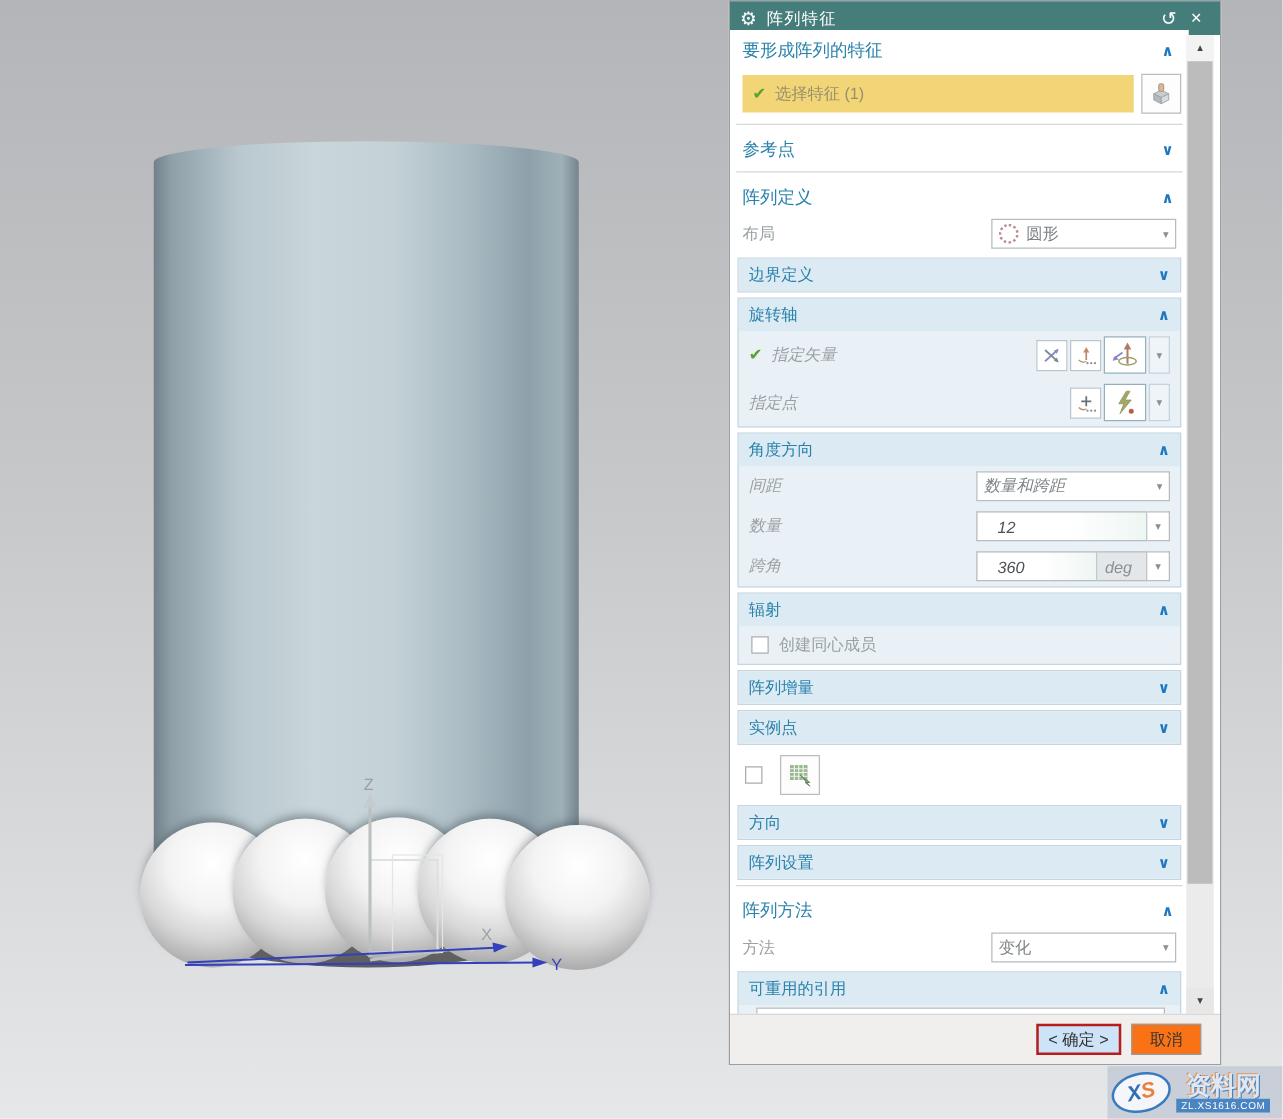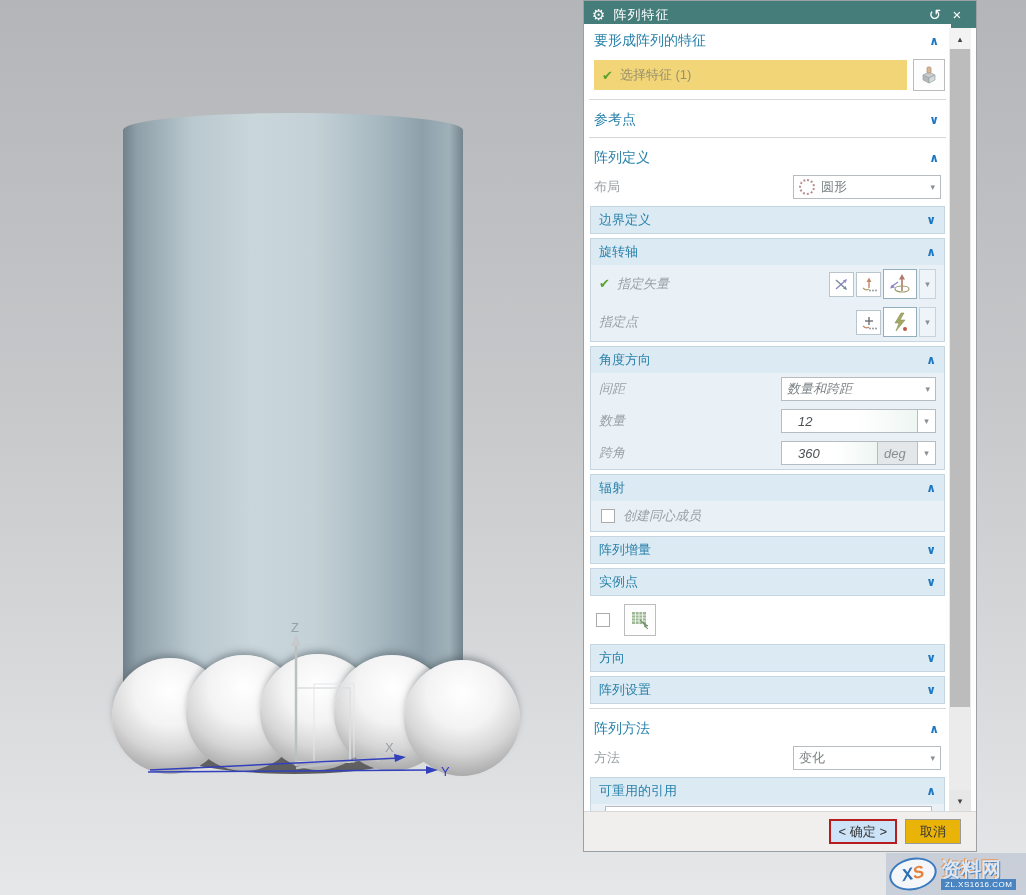--- a/index.html
+++ b/index.html
@@ -71,49 +71,49 @@
   .field{display:flex;align-items:center;height:24px;box-sizing:border-box;}
   .field .in{background:linear-gradient(90deg,#ffffff 55%,#eef6f2 100%);border:1px solid #b6bcbf;
     height:24px;box-sizing:border-box;display:flex;align-items:center;padding:0 16px;color:#4c5154;}
   .field .unit{background:#e4e7e9;border:1px solid #b6bcbf;border-left:none;height:24px;box-sizing:border-box;
     display:flex;align-items:center;padding:0 6px;color:#8a8f92;}
   .field .dda{width:18px;height:24px;border:1px solid #b6bcbf;border-left:none;background:#fff;
     display:flex;align-items:center;justify-content:center;color:#8a8f92;font-size:9px;box-sizing:border-box;}
 
   .cb{width:14px;height:14px;background:#fff;border:1px solid #a9acae;box-sizing:border-box;margin-right:8px;flex:none;}
   .cb-row{display:flex;align-items:center;padding:6px 10px;}
-  .cb-row .lbl{flex:1;font-style:italic;}
+  .cb-row .lbl{flex:1;}
 
   .listbox{margin:2px 12px 0 14px;height:15px;background:#fff;border:1px solid #b6bcbf;}
 
   
   .scrollbar{position:absolute;top:27px;right:5px;width:22px;bottom:40px;background:#ebebeb;}
   .sb-btn{position:absolute;left:0;width:22px;height:21px;background:#f3f3f3;color:#444;
     display:flex;align-items:center;justify-content:center;font-size:9px;}
   .sb-up{top:0;}
   .sb-down{bottom:0;background:#e7e7e7;}
   .sb-thumb{position:absolute;left:1px;top:21px;width:20px;height:658px;background:#bcbcbc;}
 
   
   .footer{position:absolute;left:0;right:0;bottom:0;height:40px;background:#f0efee;border-top:1px solid #d8d8d8;
     display:flex;align-items:center;justify-content:flex-end;padding-right:15px;box-sizing:border-box;}
   .btn{height:25px;min-width:56px;display:flex;align-items:center;justify-content:center;
     font-size:13px;color:#333;padding:0 8px;box-sizing:border-box;cursor:pointer;}
   .btn-ok{background:#cde3f7;border:2px solid #b91c1c;margin-right:8px;}
-  .btn-cancel{background:#eab308;border:1px solid #9a9a9a;}
+  .btn-cancel{background:#f97316;border:1px solid #9a9a9a;}
 
   
   .watermark{position:absolute;right:0;bottom:0;width:140px;height:42px;z-index:20;
     display:flex;align-items:center;background:rgba(120,140,170,0.25);}
   .wm-logo{width:44px;height:28px;border:2px solid #3a7bbf;border-radius:50%;transform:rotate(-12deg);
     display:flex;align-items:center;justify-content:center;font-style:italic;font-weight:bold;font-size:17px;
     background:#f4f6f9;margin-left:3px;flex:none;}
   .wm-x{color:#2f6fb3;}
   .wm-s{color:#e8803a;}
-  .wm-text{margin-left:4px;display:flex;flex-direction:column;}
+  .wm-text{margin-left:4px;display:flex;flex-direction:column;align-items:center;}
   .wm-name{font-size:20px;font-weight:bold;color:#dfe8f2;text-shadow:1px 1px 0 #4a85c2,-1px -1px 0 #e8995a;line-height:20px;}
   .wm-url{font-size:8px;color:#ffffff;background:#4a85c2;padding:1px 4px;letter-spacing:0.5px;}
 </style>
 </head>
 <body>
 
 <div class="stage">
 
   <div class="viewport">
     <div class="base"></div>

